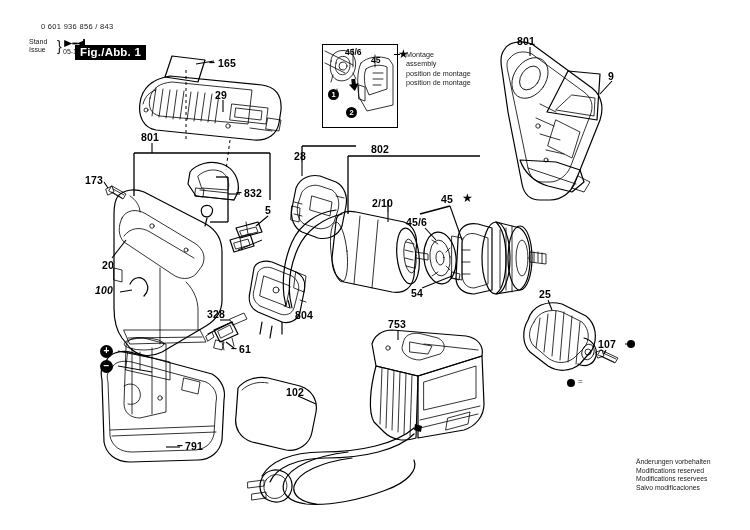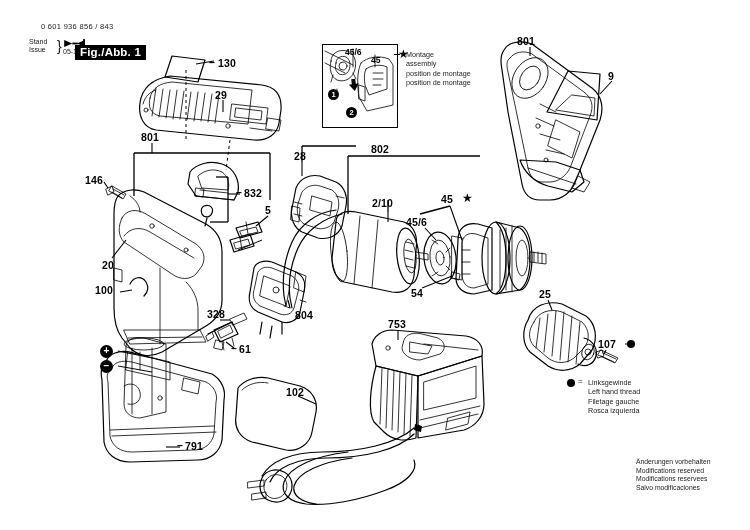--- a/index.html
+++ b/index.html
@@ -589,30 +589,30 @@
 
       <path stroke-width="1.1" d="M180 447 L166 447"></path>
 
       <path stroke-width="1" d="M118 351 L152 358"></path>
       <path stroke-width="1" d="M118 366 L152 372"></path>
 
       <path stroke-width="1" d="M625 344 L628 344"></path>
     </g>
   </svg>
 
-  <div class="lbl" style="left:218px; top:57px;">130</div>
+  <div class="lbl" style="left:218px; top:57px;">165</div>
   <div class="lbl" style="left:209px; top:56px;">–</div>
   <div class="lbl" style="left:215px; top:89px;">29</div>
   <div class="lbl" style="left:141px; top:131px;">801</div>
-  <div class="lbl" style="left:85px;  top:174px;">146</div>
+  <div class="lbl" style="left:85px;  top:174px;">173</div>
   <div class="lbl" style="left:244px; top:187px;">832</div>
   <div class="lbl" style="left:236px; top:186px;">–</div>
   <div class="lbl" style="left:265px; top:204px;">5</div>
   <div class="lbl" style="left:102px; top:259px;">20</div>
-  <div class="lbl" style="left:95px;  top:284px;">100</div>
+  <div class="lbl" style="left:95px;  top:284px;font-style:italic;">100</div>
   <div class="lbl" style="left:294px; top:150px;">28</div>
   <div class="lbl" style="left:338px; top:143px;margin-left:33px;">802</div>
   <div class="lbl" style="left:372px; top:197px;">2/10</div>
   <div class="lbl" style="left:406px; top:216px;">45/6</div>
   <div class="lbl" style="left:411px; top:287px;">54</div>
   <div class="lbl" style="left:441px; top:193px;">45</div>
   <div class="star-mark" style="left:462px; top:192px;">★</div>
   <div class="lbl" style="left:539px; top:288px;">25</div>
   <div class="lbl" style="left:598px; top:338px;">107</div>
   <div class="dot-plain" style="left:627px; top:340px;"></div>
@@ -625,26 +625,20 @@
   <div class="lbl" style="left:388px; top:318px;">753</div>
   <div class="lbl" style="left:286px; top:386px;">102</div>
   <div class="lbl" style="left:185px; top:440px;">791</div>
   <div class="lbl" style="left:177px; top:439px;">–</div>
 
   <div class="dot-sym" style="left:100px; top:345px;">+</div>
   <div class="dot-sym" style="left:100px; top:360px;">−</div>
 
   <div class="legend-dot"></div>
   <div class="legend-eq">=</div>
-  <div class="legend">
-    <span>Linksgewinde</span><br>
-    <span>Left hand thread</span><br>
-    <span>Filetage gauche</span><br>
-    <span>Rosca izquierda</span>
-  </div>
 
   <div class="footer">
     <span>Änderungen vorbehalten</span><br>
     <span>Modifications reserved</span><br>
     <span>Modifications reservees</span><br>
     <span>Salvo modificaciones</span>
   </div>
 
 </div>
 

